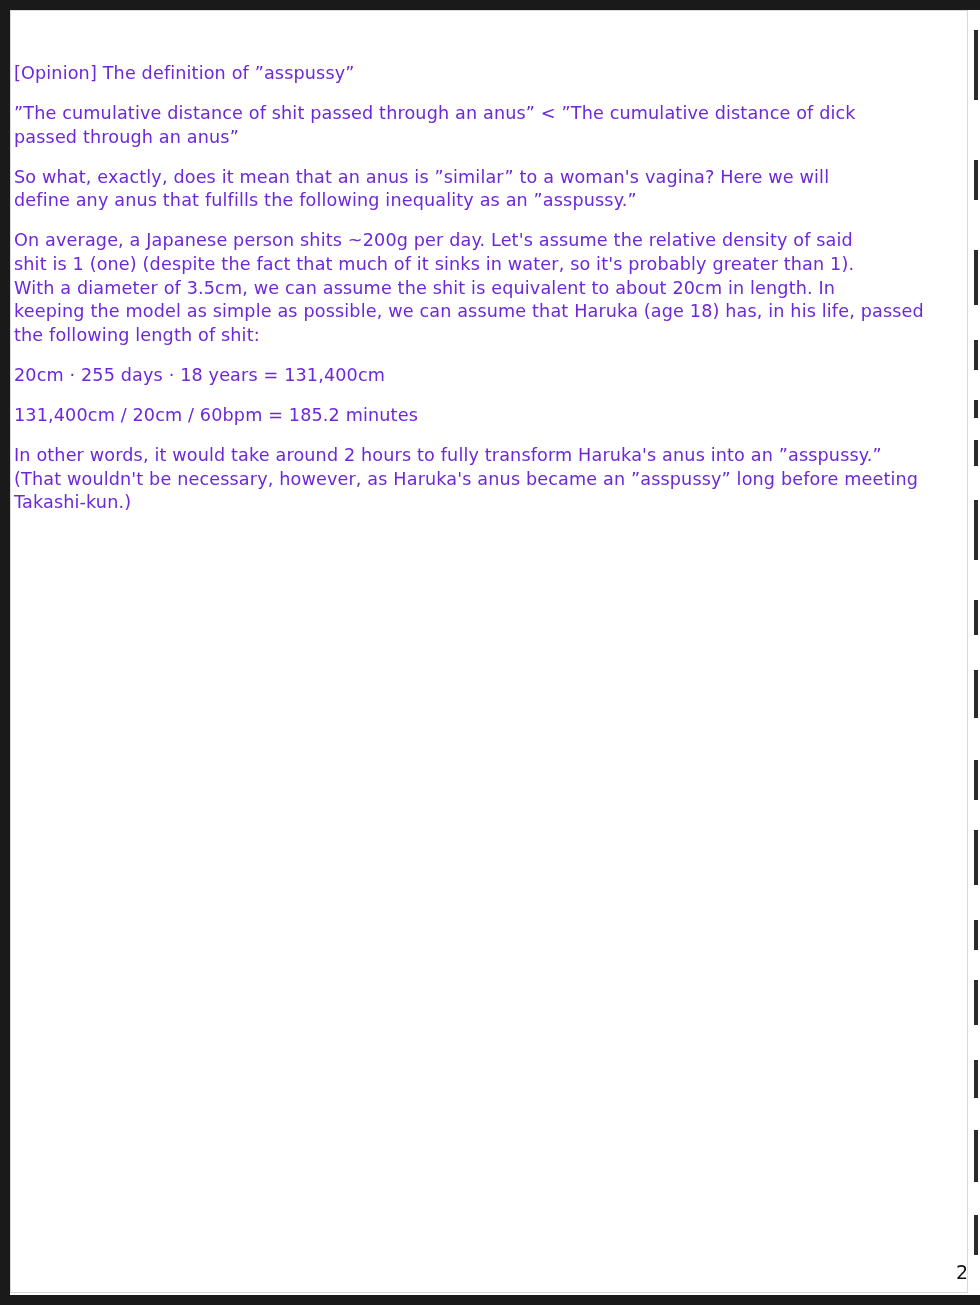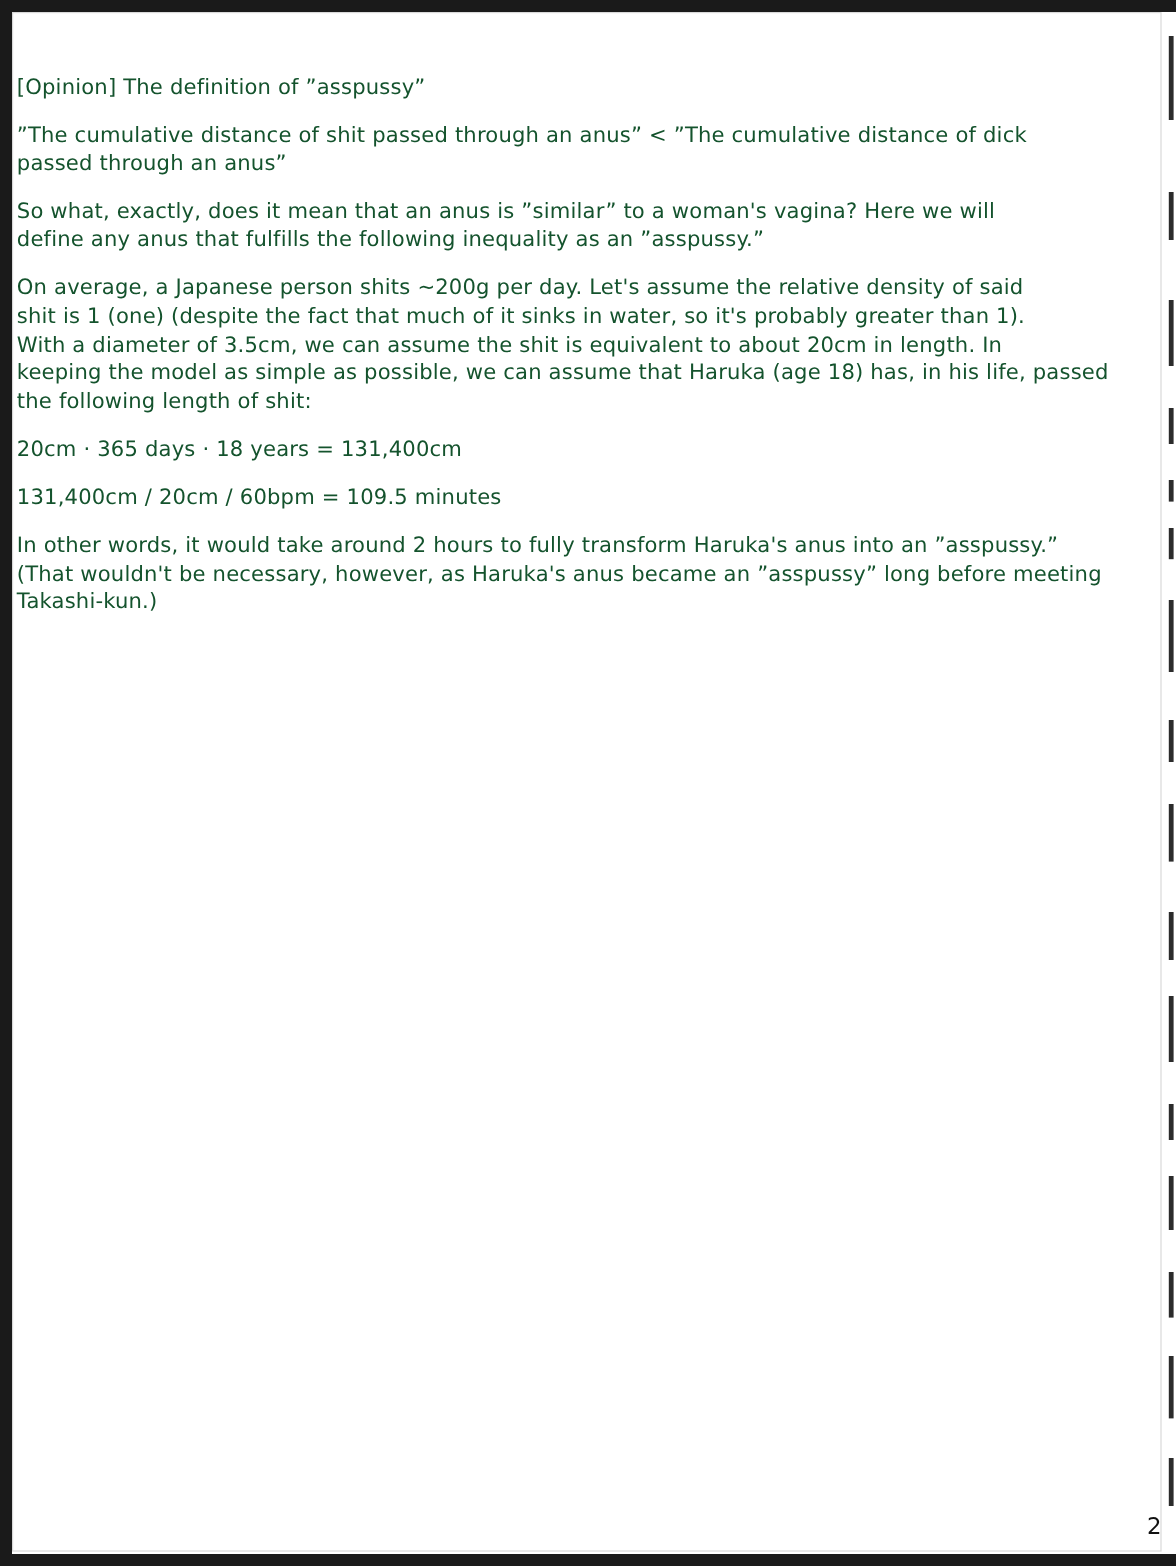--- a/index.html
+++ b/index.html
@@ -55,21 +55,21 @@
     position: absolute;
     left: 14px;
     top: 62px;
     width: 952px;
   }
 
   .para {
     font-family: "DejaVu Sans", sans-serif;
     font-size: 17.6px;
     line-height: 23.6px;
-    color: #14532d;
+    color: #6d28d9;
     letter-spacing: 0.15px;
     margin: 0 0 16.5px 0;
     white-space: pre-wrap;
   }
   .para.last { margin-bottom: 11px; }
 
   .page-number {
     position: absolute;
     right: 12px;
     bottom: 22px;
@@ -113,22 +113,22 @@
     <p class="para">[Opinion] The definition of ”asspussy”</p>
     <p class="para">”The cumulative distance of shit passed through an anus” &lt; ”The cumulative distance of dick
 passed through an anus”</p>
     <p class="para">So what, exactly, does it mean that an anus is ”similar” to a woman's vagina? Here we will
 define any anus that fulfills the following inequality as an ”asspussy.”</p>
     <p class="para">On average, a Japanese person shits ~200g per day. Let's assume the relative density of said
 shit is 1 (one) (despite the fact that much of it sinks in water, so it's probably greater than 1).
 With a diameter of 3.5cm, we can assume the shit is equivalent to about 20cm in length. In
 keeping the model as simple as possible, we can assume that Haruka (age 18) has, in his life, passed
 the following length of shit:</p>
-    <p class="para">20cm · 365 days · 18 years = 131,400cm</p>
-    <p class="para">131,400cm / 20cm / 60bpm = 109.5 minutes</p>
+    <p class="para">20cm · 255 days · 18 years = 131,400cm</p>
+    <p class="para">131,400cm / 20cm / 60bpm = 185.2 minutes</p>
     <p class="para last">In other words, it would take around 2 hours to fully transform Haruka's anus into an ”asspussy.”
 (That wouldn't be necessary, however, as Haruka's anus became an ”asspussy” long before meeting
 Takashi-kun.)</p>
   </div>
 
   <div class="page-number">2</div>
 
 </div>
 
 </body></html>

